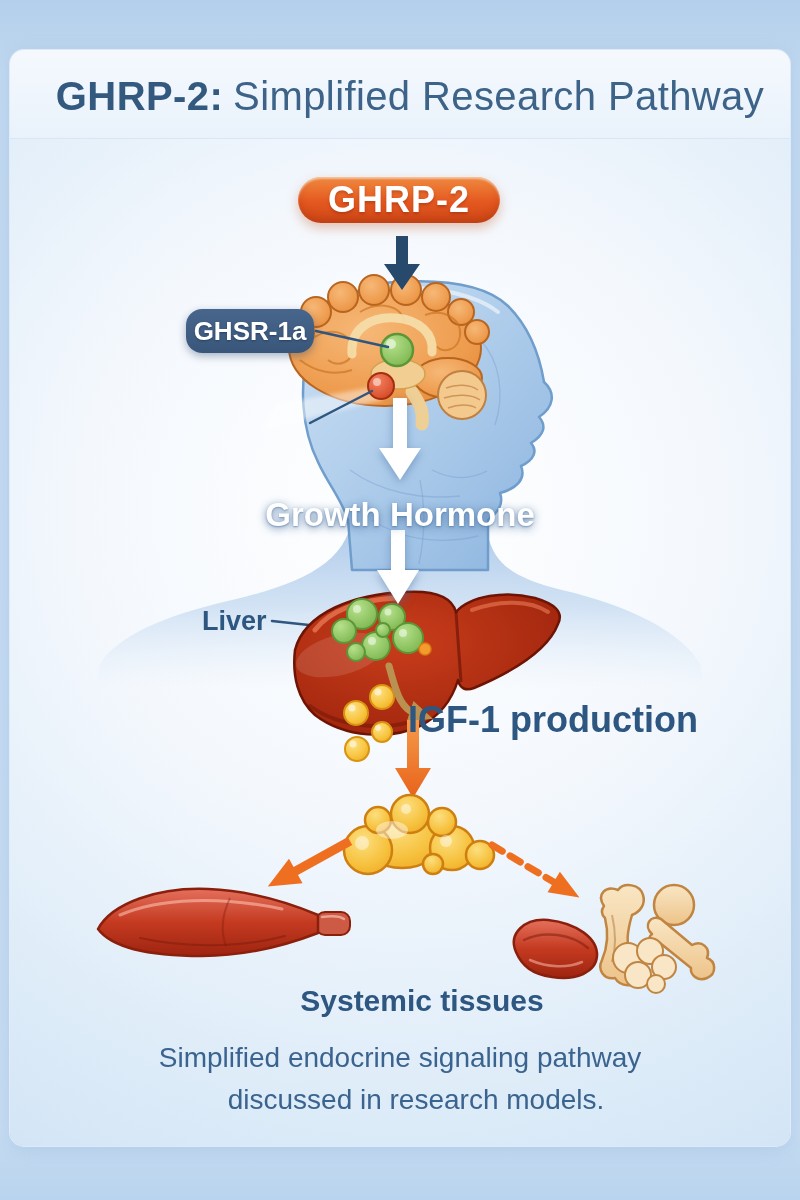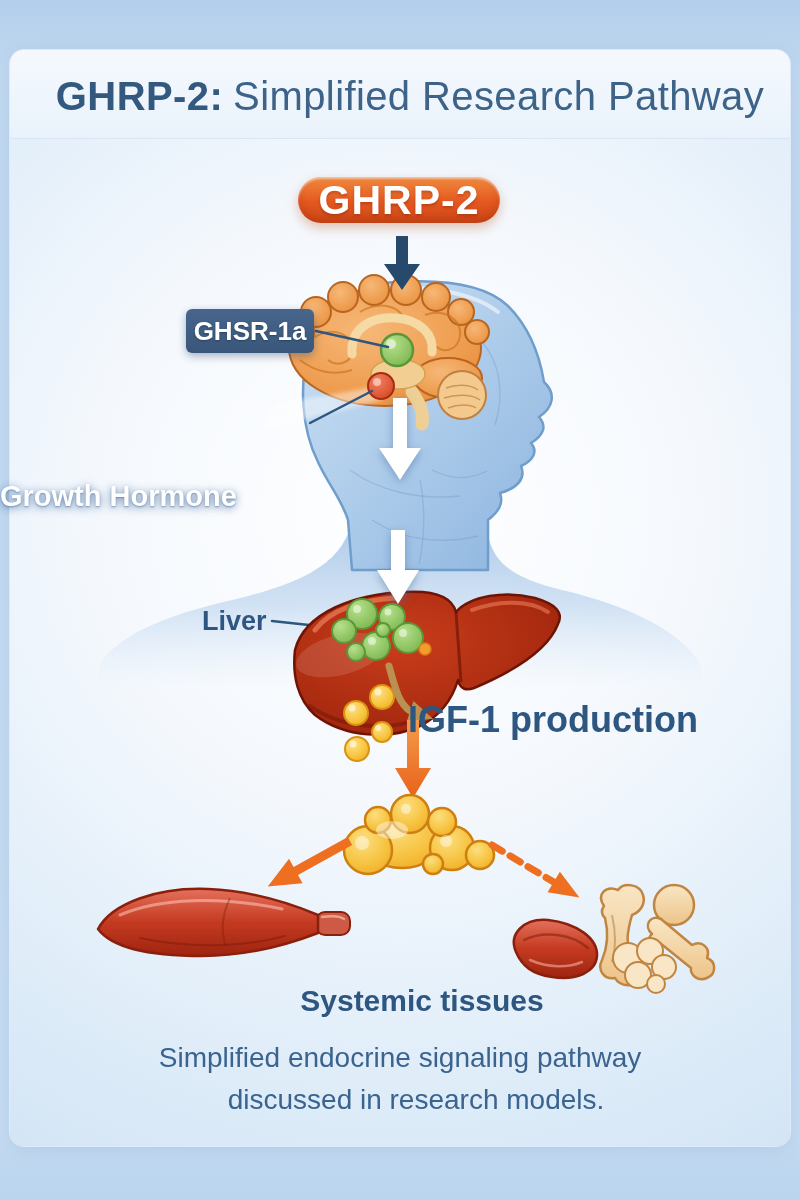--- a/index.html
+++ b/index.html
@@ -24,36 +24,36 @@
   .label{position:absolute;color:#2d5680;}
   .page-title{
     position:absolute;top:74px;left:0;width:100%;text-align:center;
     font-size:40px;color:#33597f;letter-spacing:.4px;white-space:nowrap;
   }
   .page-title .brand{font-weight:bold;margin-left:20px;}
   .page-title .rest{font-weight:normal;color:#3d6389;margin-left:10px;margin-top:8px;}
   .ghrp-badge{
     position:absolute;left:298px;top:177px;width:202px;height:46px;
     display:flex;align-items:center;justify-content:center;
-    border-radius:24px;color:#fff;font-weight:bold;font-size:41px;letter-spacing:1px;
+    border-radius:24px;color:#fff;font-weight:bold;font-size:36px;letter-spacing:1px;
     background:linear-gradient(180deg,#f08a3e 0%,#e4571f 55%,#cf4818 100%);
     box-shadow:inset 0 2px 2px rgba(255,255,255,.5), inset 0 -4px 8px rgba(140,30,0,.25), 0 5px 12px rgba(190,90,40,.35);
     text-shadow:0 2px 3px rgba(120,30,0,.35);
   }
   .ghsr-badge{
     position:absolute;left:186px;top:309px;width:128px;height:44px;
     display:flex;align-items:center;justify-content:center;
-    border-radius:6px;color:#fff;font-weight:bold;font-size:26px;
+    border-radius:16px;color:#fff;font-weight:bold;font-size:26px;
     background:linear-gradient(180deg,#48668c 0%,#39567a 100%);
     box-shadow:0 3px 8px rgba(40,70,110,.4);
     text-shadow:0 1px 2px rgba(20,40,70,.5);
   }
   .pituitary-label{left:170px;top:390px;width:165px;text-align:center;font-weight:bold;font-size:27px;line-height:29px;}
   .hormone-label{
-    left:0;top:480px;width:800px;text-align:left;color:#fff;font-weight:bold;font-size:29px;
+    left:0;top:496px;width:800px;text-align:center;color:#fff;font-weight:bold;font-size:33px;
     text-shadow:0 2px 8px rgba(70,110,160,.85),0 1px 2px rgba(70,110,160,.6);
   }
   .liver-label{left:202px;top:606px;font-weight:bold;font-size:27px;}
   .igf-label{left:408px;top:699px;font-weight:bold;font-size:36px;}
   .tissues-label{left:0;top:984px;width:800px;text-align:center;font-weight:bold;font-size:30px;padding-left:22px;}
   .caption-line{left:0;width:800px;text-align:center;font-size:28px;color:#3a648f;}
   .caption-1{top:1042px;}
   .caption-2{top:1084px;margin-left:16px;}
   .wshadow{filter:drop-shadow(0 3px 4px rgba(70,110,160,.5));}
 </style>

